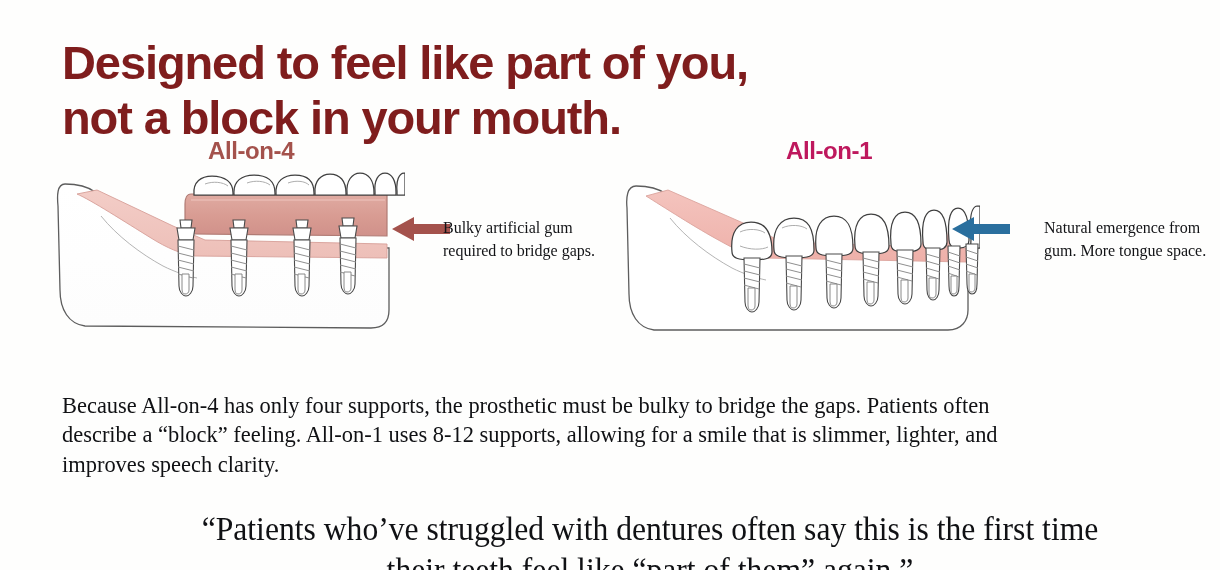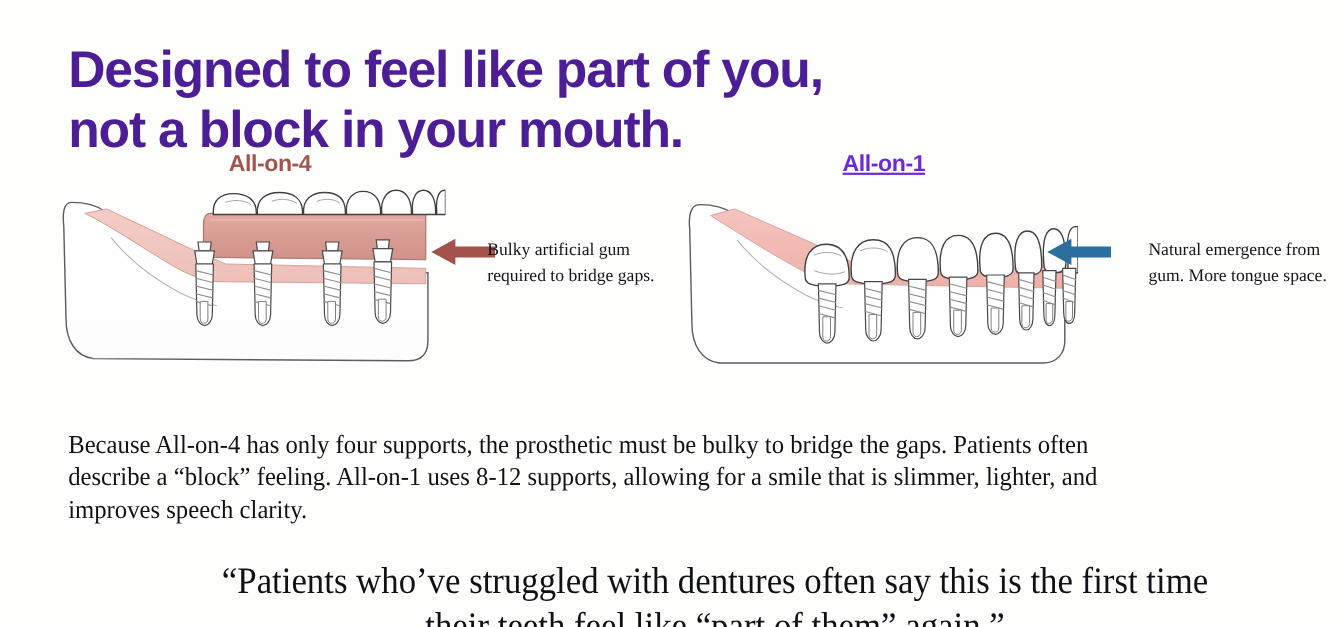--- a/index.html
+++ b/index.html
@@ -14,34 +14,34 @@
   .page{position:relative;width:1220px;height:570px;}
 
   
   .headline{
     position:absolute;left:62px;top:4px;width:900px;
     font-family:"Liberation Sans", sans-serif;
     font-weight:bold;
     font-size:47px;
     line-height:55px;
     letter-spacing:-1.1px;
-    color:#4c1d95;
+    color:#7f1d1d;
   }
   .headline .l2{display:block;}
 
   
   .col-title{
     position:absolute;
     font-family:"Liberation Sans", sans-serif;
     font-weight:bold;
-    font-size:21px;
+    font-size:24px;
     letter-spacing:-0.4px;
   }
   #title-left{left:208px;top:137px;color:#a4524c;}
-  #title-right{left:766px;top:137px;color:#6d28d9;text-decoration:underline;}
+  #title-right{left:786px;top:137px;color:#be185d;}
 
   
   .figure{position:absolute;top:170px;}
   #fig-left{left:55px;width:350px;height:180px;}
   #fig-right{left:622px;width:358px;height:180px;}
   .figure svg{display:block;width:100%;height:100%;}
 
   
   .arrow{position:absolute;}
   #arrow-left{left:392px;top:214px;width:58px;height:30px;}

